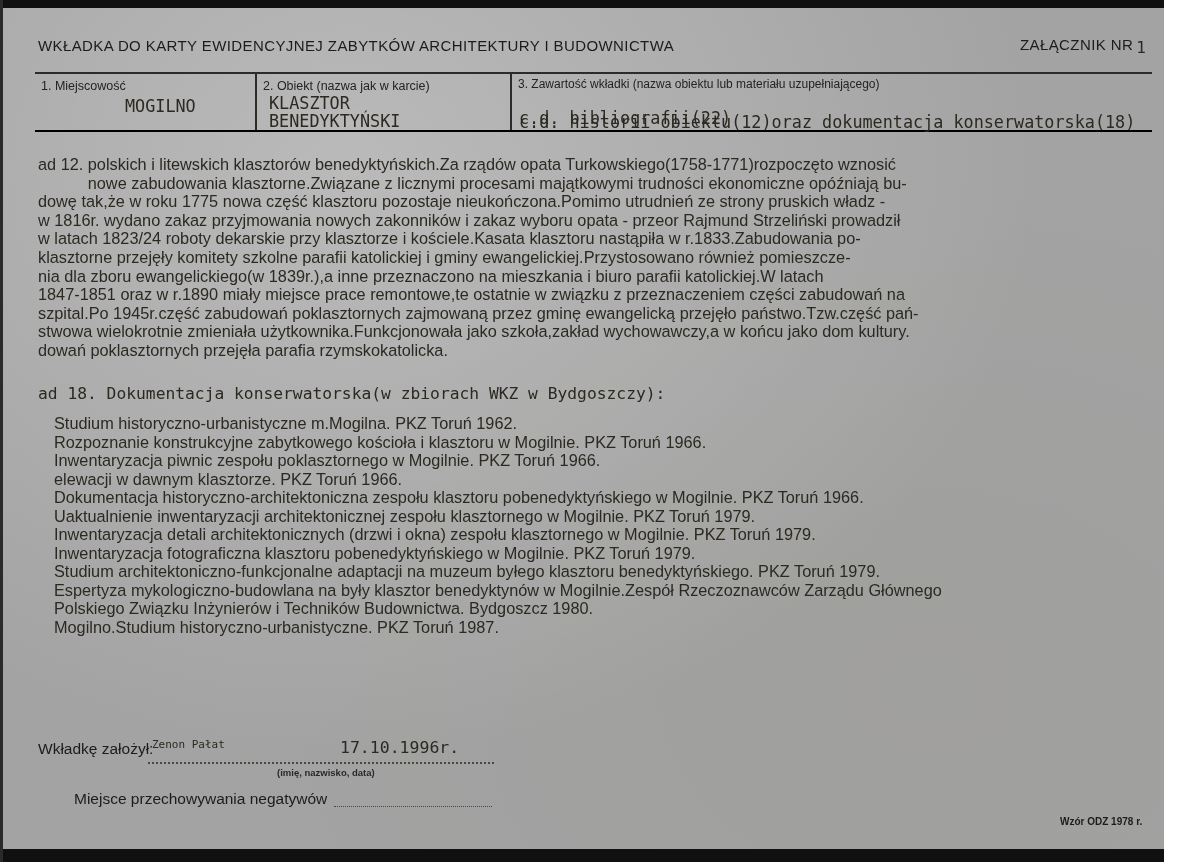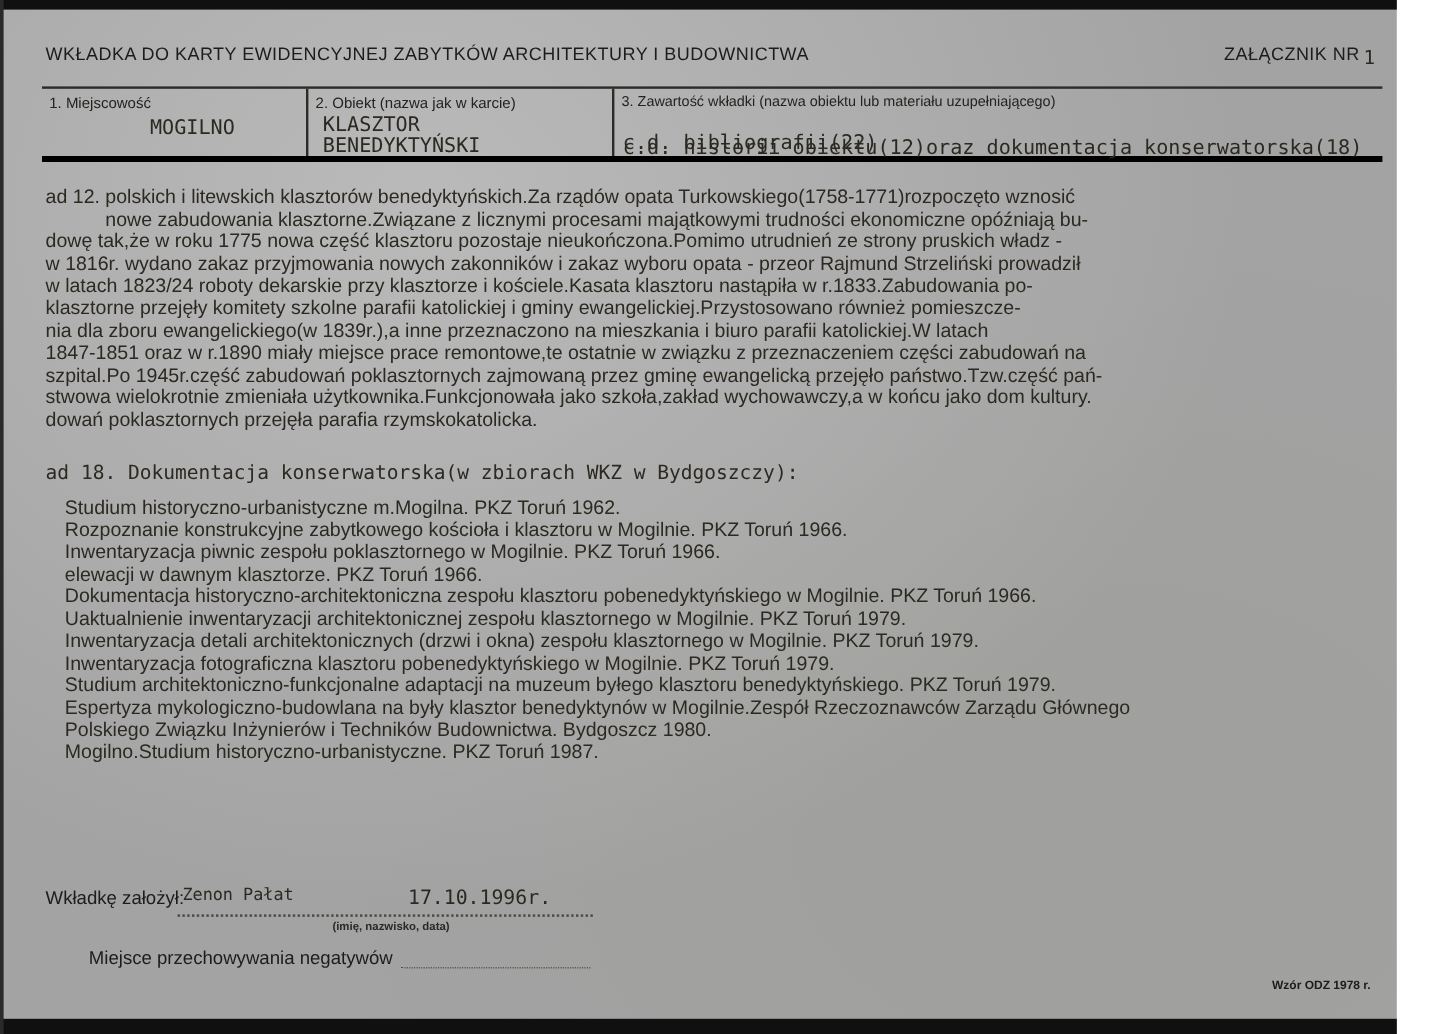--- a/index.html
+++ b/index.html
@@ -14,21 +14,21 @@
   .edge-top{left:0;top:0;width:1200px;height:8px;}
   .edge-bottom{left:0;top:849px;width:1200px;height:13px;}
   .edge-right{left:1186px;top:0;width:14px;height:862px;}
   .edge-left{left:0;top:0;width:3px;height:862px;background:#2a2a2a;}
 
   .title{position:absolute;left:38px;top:37px;font-size:15px;letter-spacing:.4px;color:#1d1c1a;}
   .annex{position:absolute;left:1000px;top:35px;font-size:15px;letter-spacing:.4px;color:#1d1c1a;white-space:nowrap;margin-left:20px;}
   .annex-num{font-family:"DejaVu Sans Mono",monospace;font-size:16px;position:relative;top:3px;margin-left:3px;}
 
   .head-table{position:absolute;left:35px;top:72px;width:1117px;height:56px;
-        border-top:2px solid #2c2b27;border-bottom:5px solid #000000;display:flex;}
+        border-top:2px solid #2c2b27;border-bottom:2px solid #000000;display:flex;}
   .cell{position:relative;height:100%;}
   .cell-1{width:220px;}
   .cell-2{width:253px;border-left:2px solid #2c2b27;}
   .cell-3{flex:1;border-left:2px solid #2c2b27;}
   .cell-label{position:absolute;left:6px;top:5px;font-size:12.5px;color:#242320;white-space:nowrap;}
   .cell-3 .cell-label{font-size:12px;top:3px;}
   .typed{font-family:"DejaVu Sans Mono",monospace;color:#2b2921;white-space:pre;}
   .val-1{position:absolute;left:90px;top:22px;font-size:16.8px;}
   .val-2a{position:absolute;left:12px;top:19px;font-size:16.8px;}
   .val-2b{position:absolute;left:12px;top:37px;font-size:16.8px;}
@@ -42,21 +42,21 @@
   .ad18-heading{position:absolute;left:38px;top:384px;font-family:"DejaVu Sans Mono",monospace;
         font-size:16.3px;color:#2b2921;white-space:pre;}
   .ad18{top:414px;}
   .ad18 .tline{height:18.5px;line-height:18.5px;margin-left:16px;}
 
   .footer-label{position:absolute;font-size:15.5px;color:#1d1c1a;white-space:nowrap;}
   .founder-label{left:38px;top:740px;}
   .negatives-label{left:38px;top:790px;margin-left:36px;}
   .sig-line{position:absolute;left:148px;top:737px;width:346px;height:25px;
         border-bottom:2px dotted #4a483f;}
-  .sig-name{position:absolute;left:4px;top:1px;font-size:14px;}
+  .sig-name{position:absolute;left:4px;top:1px;font-size:11px;}
   .sig-date{position:absolute;left:192px;top:1px;font-size:16.5px;}
   .sig-hint{position:absolute;left:263px;top:767px;font-size:9.5px;font-weight:700;color:#2a2925;margin-left:14px;}
   .neg-line{position:absolute;left:334px;top:789px;width:158px;height:17px;
         border-bottom:1.5px dotted #4a483f;}
   .form-code{position:absolute;left:1060px;top:816px;font-size:10px;font-weight:700;color:#1d1c1a;white-space:nowrap;}
 </style>
 </head>
 <body>
 
 <div class="page">

